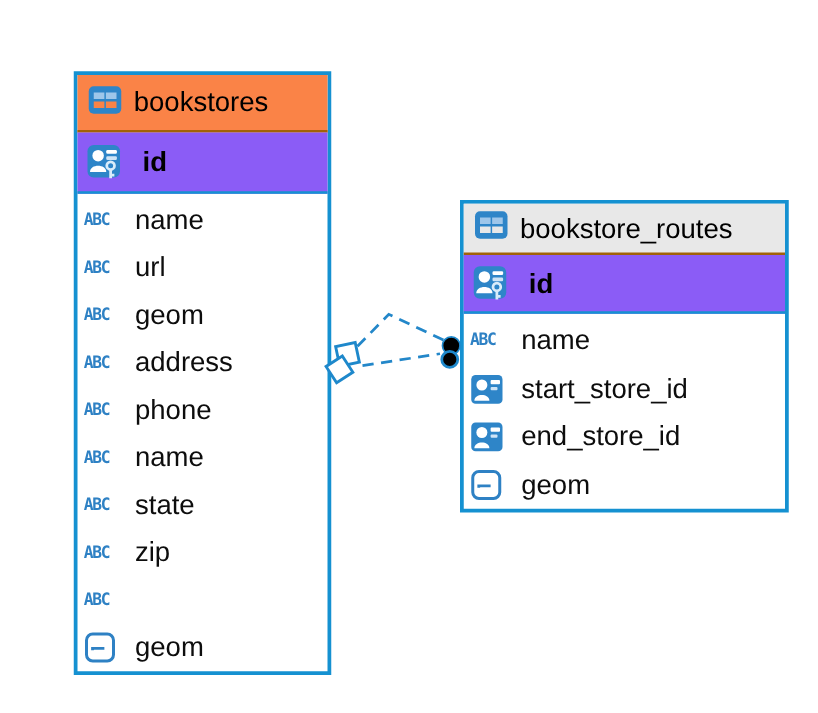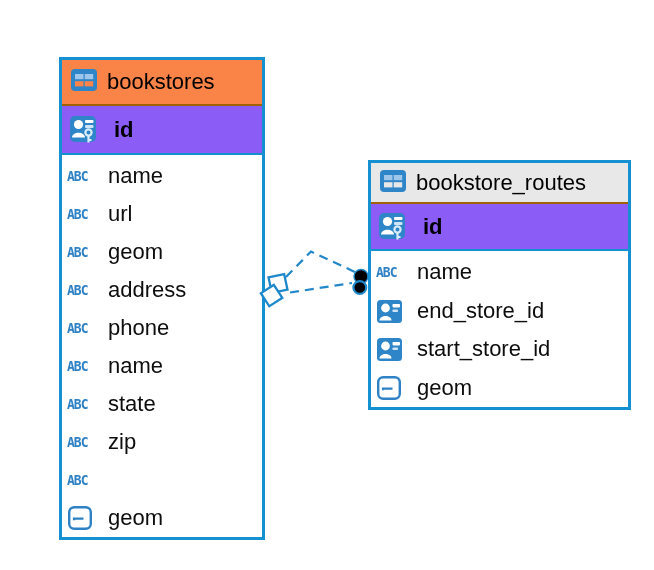--- a/index.html
+++ b/index.html
@@ -180,33 +180,33 @@
       <div class="crow">
         <span class="iconbox">
           <svg width="27" height="26" viewBox="0 0 27 26">
             <rect x="1" y="2" width="25" height="23" rx="3.5" fill="#2E85C8"></rect>
             <circle cx="9.5" cy="10" r="4.4" fill="#fff"></circle>
             <path d="M3.5 22.5 c0-6 12-6 12 0 z" fill="#fff"></path>
             <rect x="16.5" y="6" width="7.5" height="3.4" rx="0.8" fill="#ffffff"></rect>
             <rect x="16.5" y="11.5" width="5.5" height="2.6" rx="0.8" fill="#CFE4F6"></rect>
           </svg>
         </span>
-        <span class="lbl">end_store_id</span>
+        <span class="lbl">start_store_id</span>
       </div>
       <div class="crow">
         <span class="iconbox">
           <svg width="27" height="26" viewBox="0 0 27 26">
             <rect x="1" y="2" width="25" height="23" rx="3.5" fill="#2E85C8"></rect>
             <circle cx="9.5" cy="10" r="4.4" fill="#fff"></circle>
             <path d="M3.5 22.5 c0-6 12-6 12 0 z" fill="#fff"></path>
             <rect x="16.5" y="6" width="7.5" height="3.4" rx="0.8" fill="#ffffff"></rect>
             <rect x="16.5" y="11.5" width="5.5" height="2.6" rx="0.8" fill="#CFE4F6"></rect>
           </svg>
         </span>
-        <span class="lbl">start_store_id</span>
+        <span class="lbl">end_store_id</span>
       </div>
       <div class="crow">
         <span class="iconbox">
           <svg width="26" height="26" viewBox="0 0 26 26">
             <rect x="2.2" y="2.2" width="21.6" height="21.6" rx="5" fill="#fff" stroke="#2E81C4" stroke-width="2.4"></rect>
             <path d="M7 15.2 v-1.6 h9.5" fill="none" stroke="#2E81C4" stroke-width="2.2"></path>
           </svg>
         </span>
         <span class="lbl">geom</span>
       </div>

